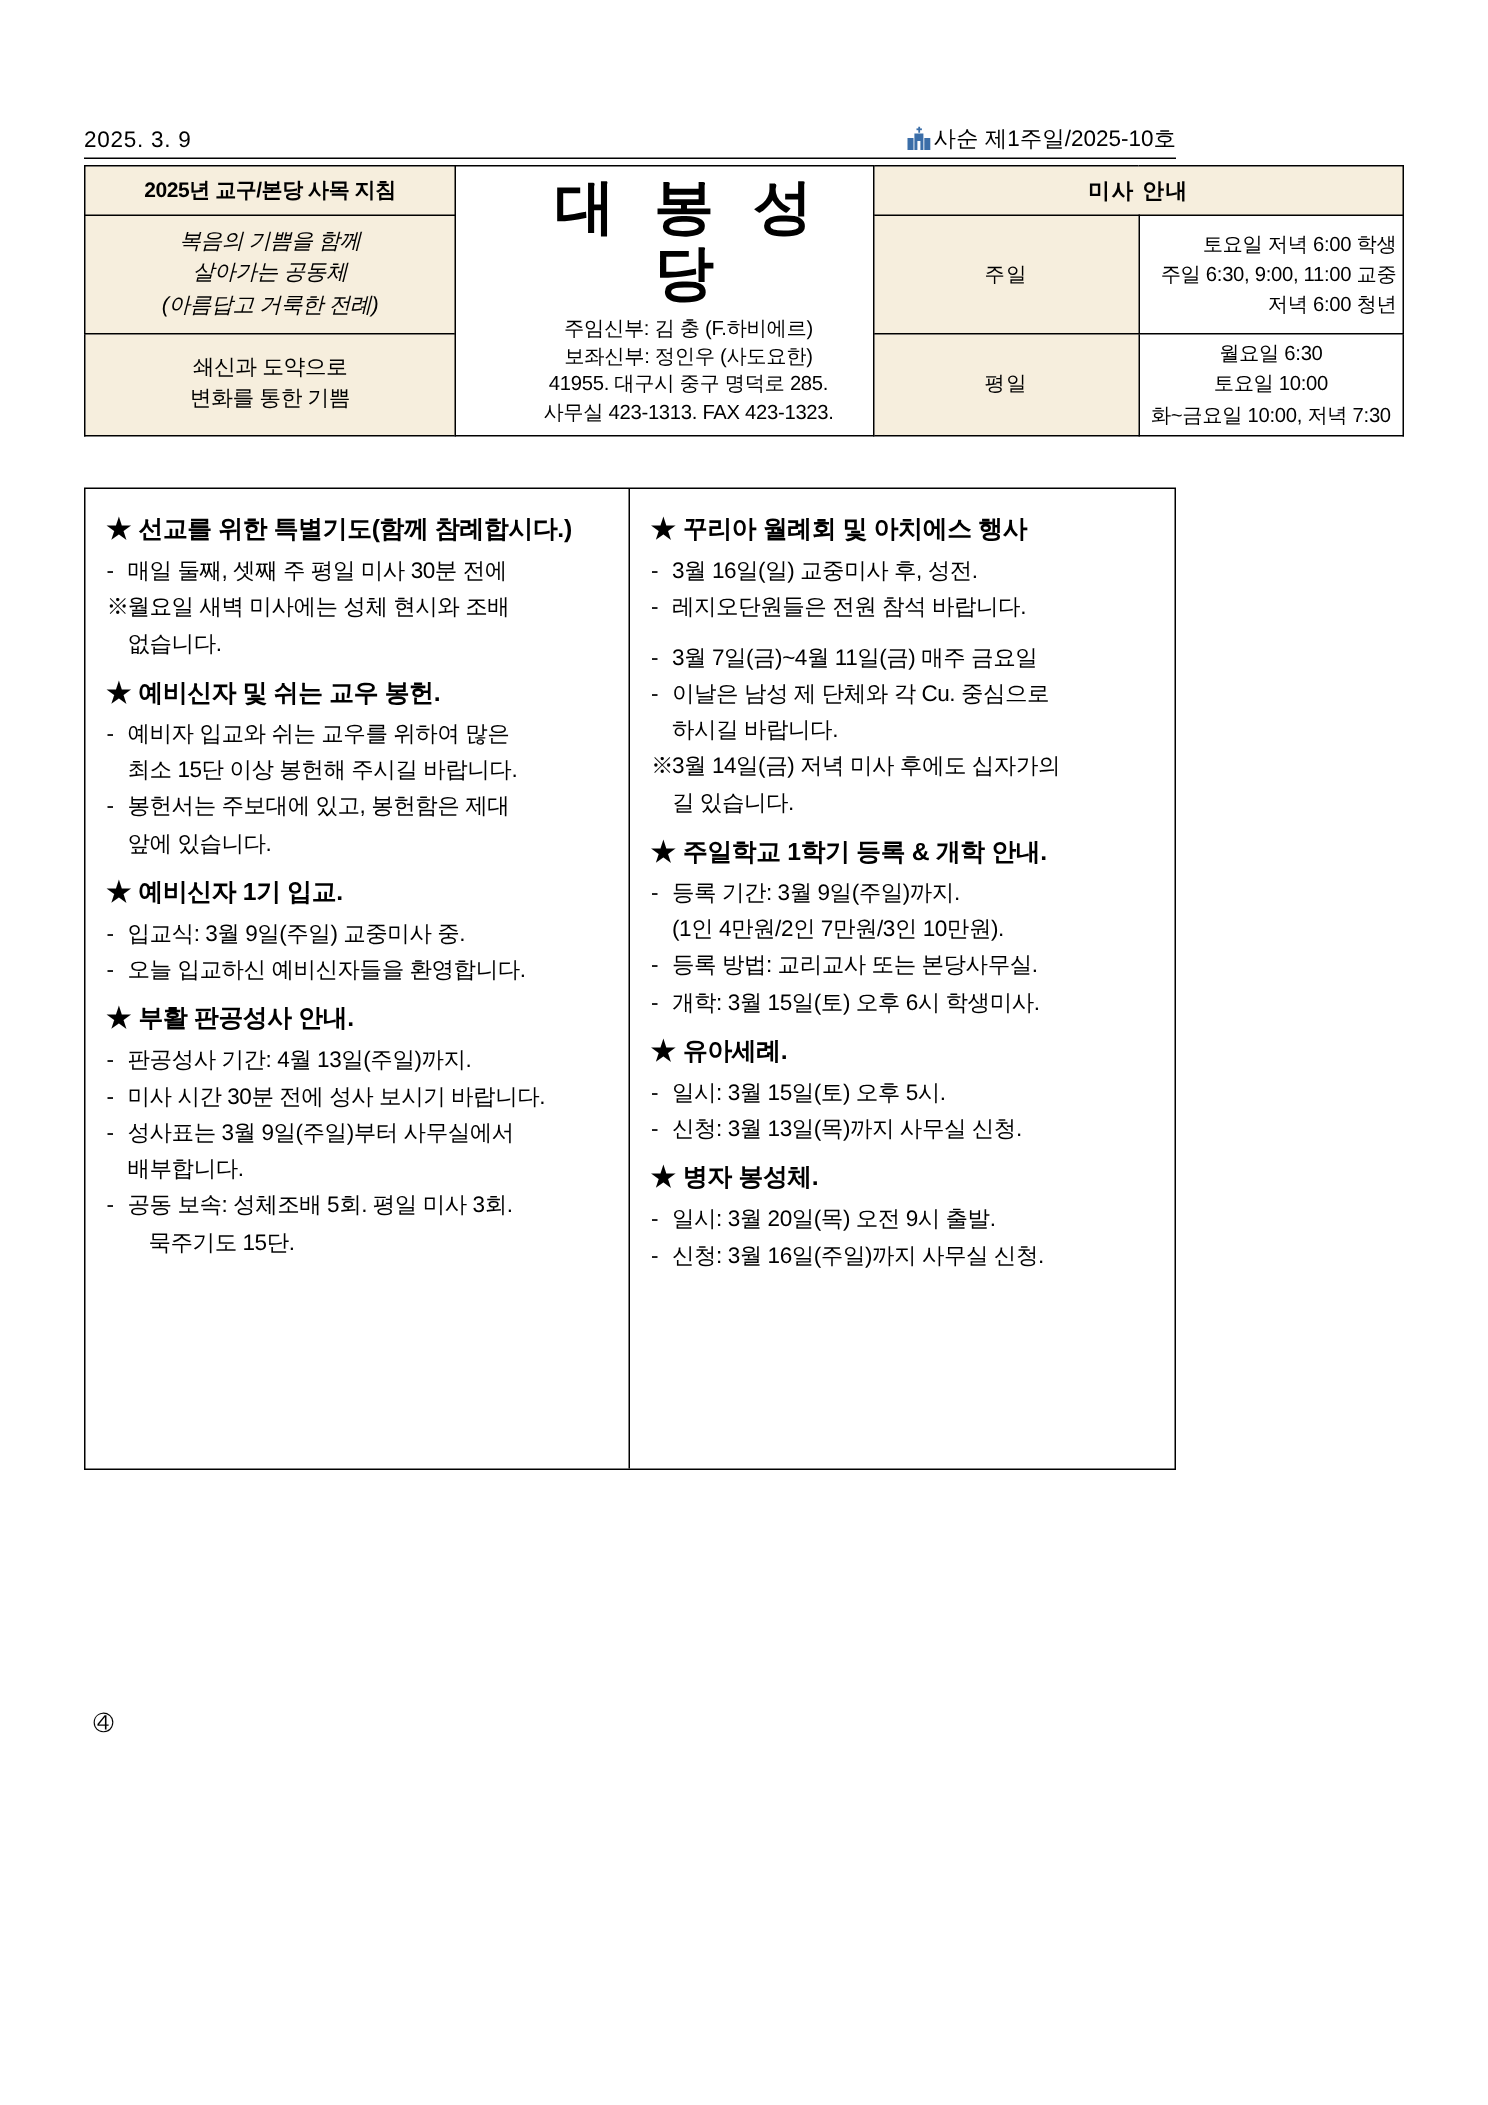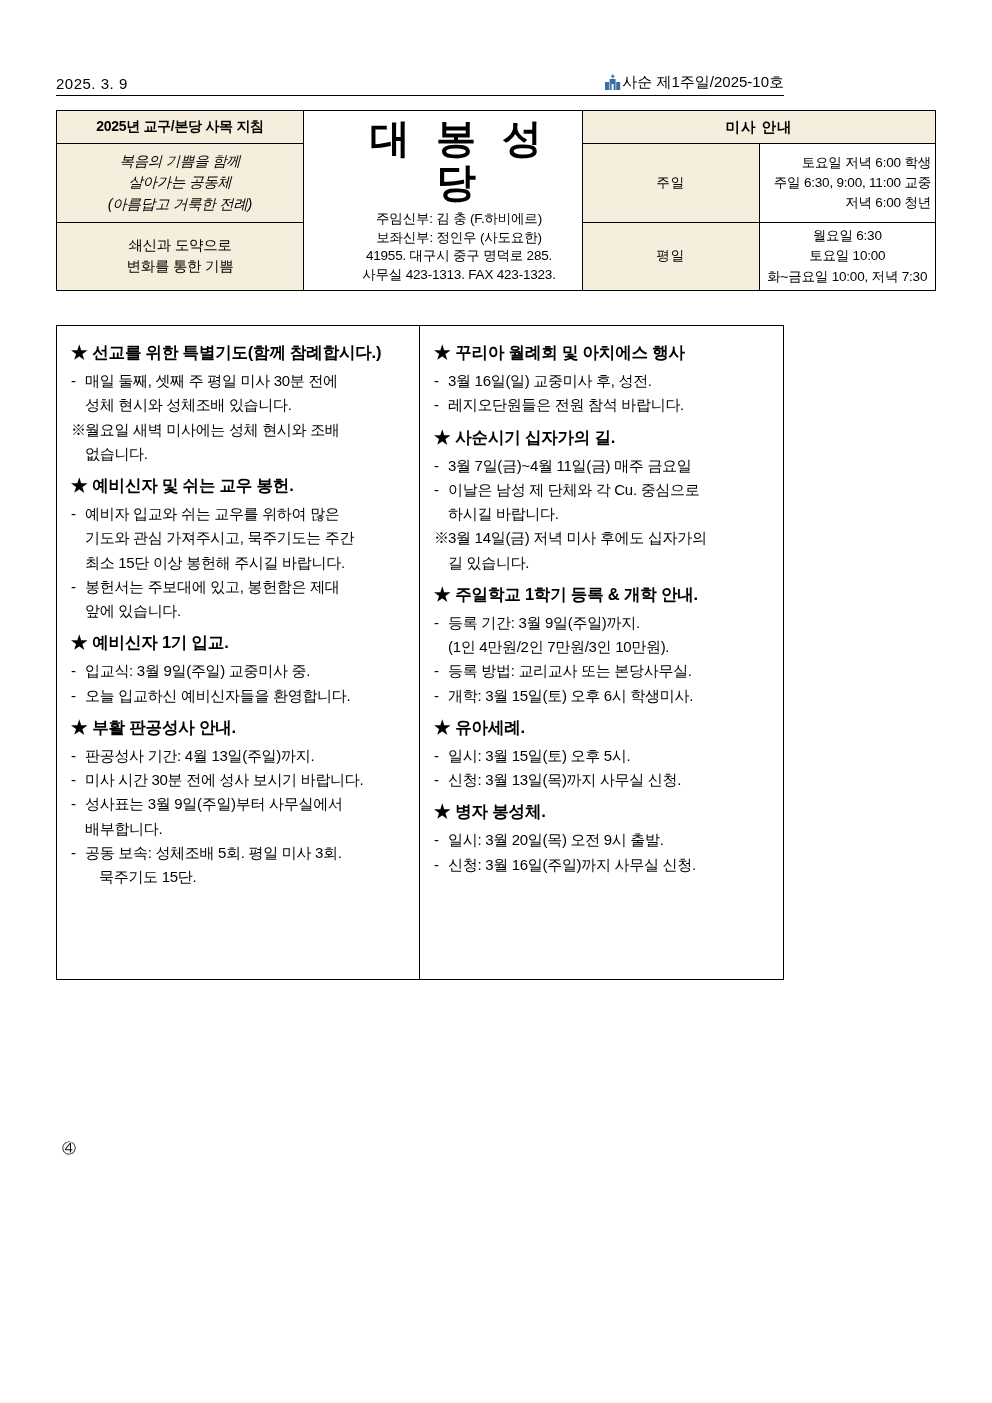--- a/index.html
+++ b/index.html
@@ -18,21 +18,21 @@
     position: relative;
     width: 992px;
     height: 1403px;
     box-sizing: border-box;
   }
 
   
   .header {
     position: absolute;
     left: 56px;
-    top: 62px;
+    top: 72px;
     width: 728px;
     height: 30px;
     display: flex;
     align-items: flex-end;
     justify-content: space-between;
     border-bottom: 1.5px solid #000;
     padding-bottom: 3px;
   }
   .header-date {
     font-size: 15px;
@@ -236,44 +236,36 @@
 
   <div class="content-box">
     <div class="col left" id="col-left">
         <div class="sec">
           <div class="sec-title"><span class="star">★</span><span>선교를 위한 특별기도(함께 참례합시다.)</span></div>
           <div class="item">
             <span class="bullet">-</span>
             <span class="itext">매일 둘째, 셋째 주 평일 미사 30분 전에</span>
           </div>
           <div class="item">
-            <span class="bullet"></span>
-            <span class="itext">성체 현시와 성체조배 있습니다.</span>
-          </div>
-          <div class="item">
             <span class="bullet">※</span>
             <span class="itext">월요일 새벽 미사에는 성체 현시와 조배</span>
           </div>
           <div class="item">
             <span class="bullet"></span>
             <span class="itext">없습니다.</span>
           </div>
         </div>
         <div class="sec">
           <div class="sec-title"><span class="star">★</span><span>예비신자 및 쉬는 교우 봉헌.</span></div>
           <div class="item">
             <span class="bullet">-</span>
             <span class="itext">예비자 입교와 쉬는 교우를 위하여 많은</span>
           </div>
           <div class="item">
             <span class="bullet"></span>
-            <span class="itext">기도와 관심 가져주시고, 묵주기도는 주간</span>
-          </div>
-          <div class="item">
-            <span class="bullet"></span>
             <span class="itext">최소 15단 이상 봉헌해 주시길 바랍니다.</span>
           </div>
           <div class="item">
             <span class="bullet">-</span>
             <span class="itext">봉헌서는 주보대에 있고, 봉헌함은 제대</span>
           </div>
           <div class="item">
             <span class="bullet"></span>
             <span class="itext">앞에 있습니다.</span>
           </div>
@@ -320,21 +312,20 @@
           <div class="item">
             <span class="bullet">-</span>
             <span class="itext">3월 16일(일) 교중미사 후, 성전.</span>
           </div>
           <div class="item">
             <span class="bullet">-</span>
             <span class="itext">레지오단원들은 전원 참석 바랍니다.</span>
           </div>
         </div>
         <div class="sec">
-          <div class="sec-title"><span class="star">★</span><span>사순시기 십자가의 길.</span></div>
           <div class="item">
             <span class="bullet">-</span>
             <span class="itext">3월 7일(금)~4월 11일(금) 매주 금요일</span>
           </div>
           <div class="item">
             <span class="bullet">-</span>
             <span class="itext">이날은 남성 제 단체와 각 Cu. 중심으로</span>
           </div>
           <div class="item">
             <span class="bullet"></span>

